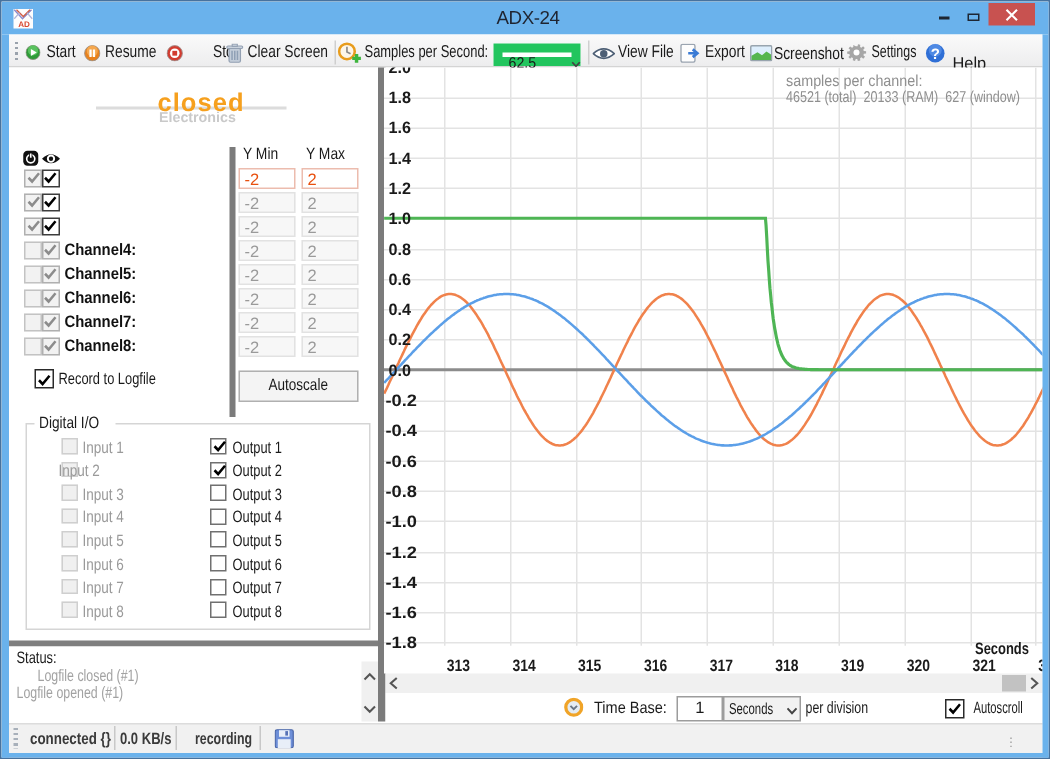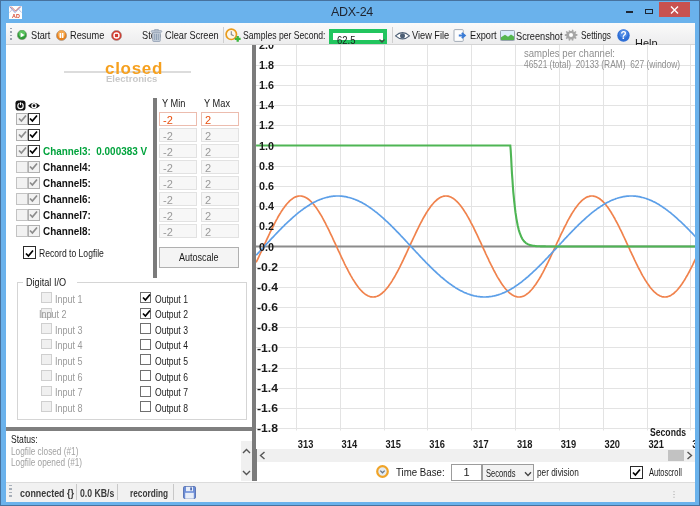--- a/index.html
+++ b/index.html
@@ -66,21 +66,21 @@
     </div>
 <div class="abs" style="left:221.5px;top:26px;width:1px;height:16px;background:#cfcfcf"></div>
 <svg class="abs" style="left:224px;top:27px" width="18" height="15">
 <circle cx="6.3" cy="6.3" r="5.2" fill="#fdf6e8" stroke="#e89c1c" stroke-width="1.7"></circle>
 <path d="M6.3,3.2 L6.3,6.6 L8.7,7.8" stroke="#8a8a8a" stroke-width="1.1" fill="none"></path>
 <path d="M12.7,8 L12.7,13.8 M9.8,10.9 L15.6,10.9" stroke="#3db53d" stroke-width="2.3"></path>
 </svg>
 <div class="abs" style="left:242.4px;top:27.5px">
       <span style="display:block;line-height:1.18;transform:scaleX(0.75);transform-origin:0 0;font-size:11.5px;font-weight:400;color:#1a1a1a;white-space:pre">Samples per Second:</span>
     </div>
-<div class="abs" style="left:328px;top:27.5px;width:58px;height:15px;background:#fff;border:4px solid #22c55e">
+<div class="abs" style="left:328px;top:27.5px;width:58px;height:15px;background:#fff;border:6px solid #22c55e">
 <div class="abs" style="left:4px;top:1.5px">
         <span style="display:block;line-height:1.18;transform:scaleX(0.9);transform-origin:0 0;font-size:10.5px;font-weight:400;color:#1a1a1a;white-space:pre">62.5</span>
       </div>
 <svg class="abs" style="left:45px;top:5px" width="8" height="6">
         <path d="M1.5,1.5 L4,4.2 L6.5,1.5" stroke="#444" stroke-width="1.2" fill="none"></path>
       </svg>
     </div>
 <div class="abs" style="left:391px;top:26px;width:1px;height:16px;background:#cfcfcf"></div>
 <svg class="abs" style="left:394px;top:29.5px" width="15" height="10">
 <path d="M0.5,4.8 Q7.5,-1.5 14.5,4.8 Q7.5,11 0.5,4.8 Z" fill="#fff" stroke="#4d5f75" stroke-width="1.1"></path>
@@ -147,23 +147,20 @@
       <path d="M1,4.5 L3.4,7 L8,1.5" stroke="#000" stroke-width="1.7" fill="none"></path>
     </svg>
 <div class="cbg" style="left:15px;top:143.5px;border-color:#b0b0b0"></div>
 <svg class="abs" style="left:16.5px;top:145.0px" width="9" height="9">
       <path d="M1,4.5 L3.4,7 L8,1.5" stroke="#8c8c8c" stroke-width="1.7" fill="none"></path>
     </svg>
 <div class="cb" style="left:26.5px;top:143.5px;border-color:#3c3c3c"></div>
 <svg class="abs" style="left:28px;top:145.0px" width="9" height="9">
       <path d="M1,4.5 L3.4,7 L8,1.5" stroke="#000" stroke-width="1.7" fill="none"></path>
     </svg>
-<div class="abs" style="left:42px;top:144px;white-space:nowrap">
-      <span style="display:block;line-height:1.18;transform:scaleX(0.9);transform-origin:0 0;font-size:11px;font-weight:700;color:#00a33c;white-space:pre">Channel3:&nbsp; 0.000383 V</span>
-    </div>
 <div class="cbg" style="left:15px;top:159.5px"></div>
 <div class="cbg" style="left:26.5px;top:159.5px;border-color:#b0b0b0"></div>
 <svg class="abs" style="left:28px;top:161.0px" width="9" height="9">
       <path d="M1,4.5 L3.4,7 L8,1.5" stroke="#8c8c8c" stroke-width="1.7" fill="none"></path>
     </svg>
 <div class="abs" style="left:42px;top:160px;white-space:nowrap">
       <span style="display:block;line-height:1.18;transform:scaleX(0.9);transform-origin:0 0;font-size:11px;font-weight:700;color:#111;white-space:pre">Channel4:</span>
     </div>
 <div class="cbg" style="left:15px;top:175.5px"></div>
 <div class="cbg" style="left:26.5px;top:175.5px;border-color:#b0b0b0"></div>
@@ -304,21 +301,21 @@
 <div class="abs" style="left:153.5px;top:400.7px">
       <span style="display:block;line-height:1.18;transform:scaleX(0.78);transform-origin:0 0;font-size:11px;font-weight:400;color:#1a1a1a;white-space:pre">Output 8</span>
     </div>
   <div class="abs" style="left:251px;top:44px;width:4.5px;height:436px;background:#7b7b7b"></div>
   <div class="abs" style="left:5px;top:426px;width:246px;height:4px;background:#7f7f7f"></div>
   <div class="abs" style="left:152px;top:97px;width:3.5px;height:180px;background:#7b7b7b"></div>
   <div class="abs" style="left:5px;top:430px;width:246px;height:50px;background:#fff"></div>
 <div class="abs" style="left:10px;top:431.5px">
       <span style="display:block;line-height:1.18;transform:scaleX(0.78);transform-origin:0 0;font-size:11px;font-weight:400;color:#1a1a1a;white-space:pre">Status:</span>
     </div>
-<div class="abs" style="left:10px;top:443.5px">
+<div class="abs" style="left:24px;top:443.5px">
       <span style="display:block;line-height:1.18;transform:scaleX(0.75);transform-origin:0 0;font-size:11px;font-weight:400;color:#a2a2a2;white-space:pre">Logfile closed (#1)</span>
     </div>
 <div class="abs" style="left:10px;top:454.5px">
       <span style="display:block;line-height:1.18;transform:scaleX(0.75);transform-origin:0 0;font-size:11px;font-weight:400;color:#a2a2a2;white-space:pre">Logfile opened (#1)</span>
     </div>
 <div class="abs" style="left:240px;top:440px;width:11px;height:40px;background:#f0f0f0"></div>
 <svg class="abs" style="left:241px;top:447px" width="9" height="7">
       <path d="M1,5 L4.5,1.5 L8,5" stroke="#555" stroke-width="1.4" fill="none"></path>
     </svg>
 <svg class="abs" style="left:241px;top:468px" width="9" height="7">

